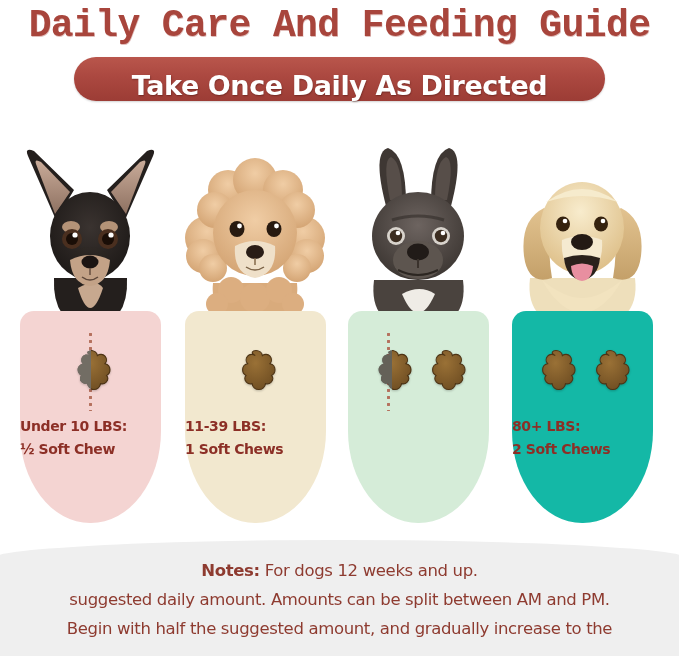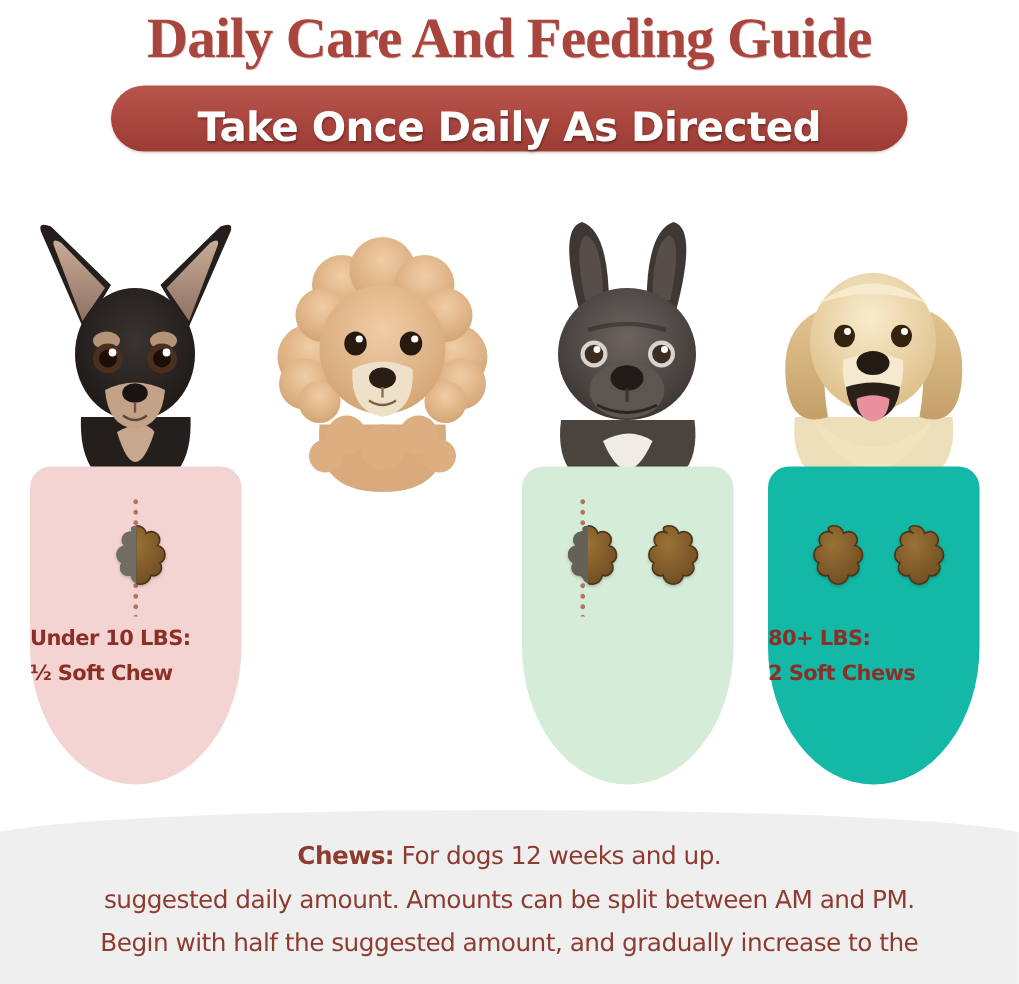--- a/index.html
+++ b/index.html
@@ -13,21 +13,21 @@
     position: relative;
     width: 679px; height: 656px;
     background: #ffffff;
   }
 
   
   .title {
     position: absolute;
     top: 4px; left: 0; width: 679px;
     text-align: center;
-    font-family: Liberation Serif, serif;
+    font-family: Liberation Mono, monospace;
     font-weight: 700;
     font-size: 38px;
     letter-spacing: -0.6px;
     color: #a8453c;
     text-shadow: 0.5px 0.5px 0 rgba(168,69,60,0.35);
     white-space: nowrap;
   }
   .banner {
     position: absolute;
     top: 57px; left: 74px;
@@ -299,20 +299,46 @@
           <g fill="#dcae80">
             <circle cx="58" cy="162" r="13"></circle>
               <circle cx="82" cy="170" r="15"></circle>
             <circle cx="106" cy="162" r="13"></circle>
               <circle cx="44" cy="176" r="11"></circle>
             <circle cx="120" cy="176" r="11"></circle>
           </g>
         </svg>
       </div>
 
+      <div class="card cream">
+        <div class="chew-area">
+          <div class="chew-row">
+            <div class="chew">
+              <svg viewBox="0 0 46 46">
+                <defs>
+                  <radialGradient id="chewg2" cx="40%" cy="32%" r="75%">
+                    <stop offset="0%" stop-color="#9a7136"></stop>
+                      <stop offset="100%" stop-color="#6e4d22"></stop>
+                  </radialGradient>
+                </defs>
+                <path d="M23 3.5 c3.3 0 6 2.2 6.4 5.1 c2.2-1.8 5.6-1.6 7.6 0.6 c2 2.2 1.9 5.4 0 7.5
+                         c2.9 0.6 5 3.1 5 6.1 c0 2.4-1.4 4.6-3.4 5.6 c1.5 2 1.4 4.8-0.4 6.7
+                         c-1.5 1.6-3.7 2.1-5.7 1.5 c-0.3 3.3-3.2 5.9-6.6 5.9 h-0.2
+                         c-3.4 0-6.3-2.6-6.6-5.9 c-2 0.6-4.2 0.1-5.7-1.5 c-1.8-1.9-1.9-4.7-0.4-6.7
+                         c-2-1-3.4-3.2-3.4-5.6 c0-3 2.1-5.5 5-6.1 c-1.9-2.1-2-5.3 0-7.5
+                         c2-2.2 5.4-2.4 7.6-0.6 C17 5.7 19.7 3.5 23 3.5 Z" fill="url(#chewg2)" stroke="#4e3415" stroke-width="1.1"></path>
+              </svg>
+            </div>
+          </div>
+        </div>
+        <div class="card-label">
+          <span>11-39 LBS:</span>
+          <span class="l2">1 Soft Chews</span>
+        </div>
+      </div>
     </div>
 
     <div class="column col2">
       <div class="photo">
         <svg class="dog" viewBox="0 0 165 200">
           <defs>
             <radialGradient id="f_head" cx="50%" cy="38%" r="65%">
               <stop offset="0%" stop-color="#6d6460"></stop>
                 <stop offset="100%" stop-color="#3b3531"></stop>
             </radialGradient>
@@ -478,18 +504,18 @@
         <div class="card-label">
           <span>80+ LBS:</span>
           <span class="l2">2 Soft Chews</span>
         </div>
       </div>
     </div>
   </div>
 
   <div class="notes-bg"></div>
   <div class="notes-text">
-    <span class="nline"><b>Chews:</b><span> For dogs 12 weeks and up.</span></span>
+    <span class="nline"><b>Notes:</b><span> For dogs 12 weeks and up.</span></span>
     <span class="nline">suggested daily amount. Amounts can be split between AM and PM.</span>
     <span class="nline">Begin with half the suggested amount, and gradually increase to the</span>
   </div>
 
 </div>
 
 </body></html>

